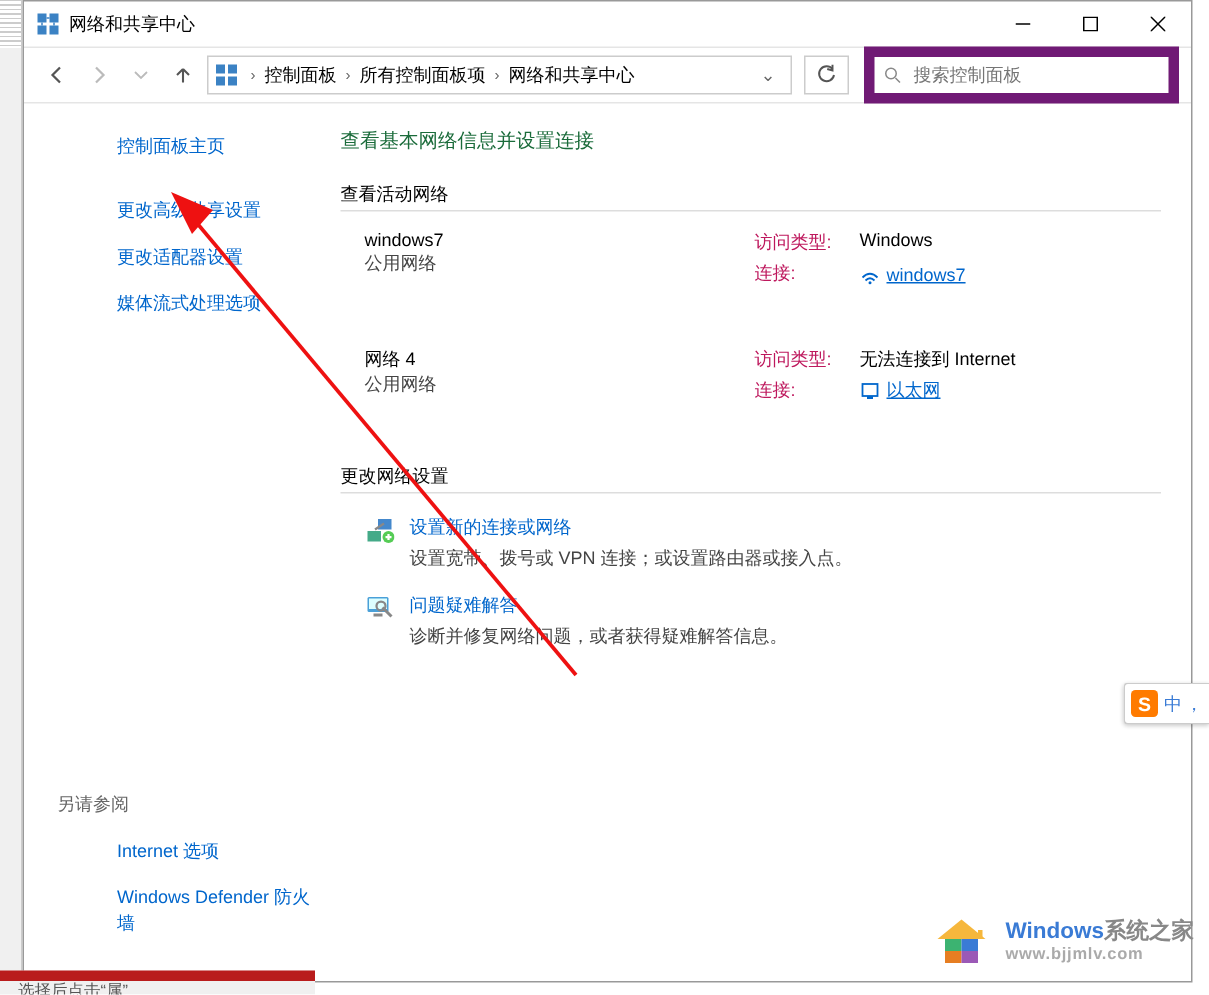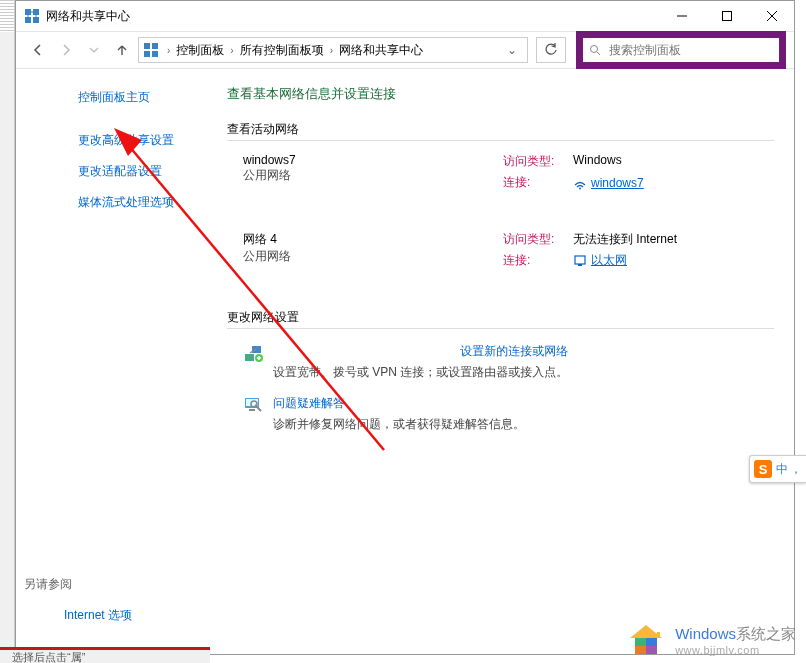--- a/index.html
+++ b/index.html
@@ -24,21 +24,21 @@
   .bc-drop{margin-left:auto;padding:0 6px;color:#666;}
   .refresh{width:28px;height:24px;border:1px solid #ccc;display:flex;align-items:center;justify-content:center;margin-left:4px;}
   .searchbox{flex:1;display:flex;align-items:center;border:7px solid #701a75;height:24px;padding:0 6px;color:#888;margin-left:6px;}
   .searchbox svg{width:12px;height:12px;margin-right:6px;flex-shrink:0;}
   .searchbox input{border:none;outline:none;font-size:12px;color:#555;width:100%;}
   
   .body{display:flex;height:calc(100% - 30px - 36px);}
   .sidebar{width:195px;padding:20px 0 0 22px;box-sizing:border-box;position:relative;}
   .sidebar-top a, .sidebar-bottom a{display:block;color:#0066cc;text-decoration:none;margin-bottom:14px;font-size:12px;margin-left:40px;}
   .sidebar-top .home{color:#0066cc;margin-bottom:26px;}
-  .sidebar-bottom{position:absolute;bottom:18px;left:8px;}
+  .sidebar-bottom{position:absolute;bottom:18px;left:22px;}
   .sidebar-bottom .heading{color:#666;margin-bottom:14px;}
   .main{flex:1;padding:16px 20px 0 16px;box-sizing:border-box;}
   .page-title{color:#1a6b3a;font-size:13px;margin-bottom:18px;}
   .section-label{font-size:12px;color:#000;border-bottom:1px solid #ddd;padding-bottom:2px;margin-bottom:12px;position:relative;}
   .section-label::after{content:"";}
   .net-block{display:flex;margin:0 0 36px 16px;}
   .net-left{width:260px;}
   .net-name{font-weight:400;}
   .net-sub{color:#444;}
   .net-right{}
@@ -56,26 +56,26 @@
   
   .red-arrow{position:absolute;left:114px;top:128px;width:280px;height:330px;pointer-events:none;}
   
   .left-edge{position:absolute;left:0;top:0;width:14px;height:663px;background:#f0f0f0;border-right:1px solid #ccc;}
   .left-edge .grip{position:absolute;top:0;left:0;width:14px;height:32px;background:repeating-linear-gradient(to bottom,#ccc 0,#ccc 1px,#fff 1px,#fff 3px);}
   
   .ime{position:absolute;right:0;top:455px;width:56px;height:26px;background:#fff;border:1px solid #ccc;border-right:none;border-radius:3px 0 0 3px;display:flex;align-items:center;box-shadow:0 1px 3px rgba(0,0,0,.2);}
   .ime .ime-logo{width:18px;height:18px;background:#ff7b00;border-radius:3px;margin:0 4px;display:flex;align-items:center;justify-content:center;color:#fff;font-weight:bold;font-size:13px;}
   .ime .ime-txt{color:#3a7bd5;font-size:12px;}
   
-  .watermark{position:absolute;right:10px;bottom:6px;display:flex;align-items:center;gap:10px;}
+  .watermark{position:absolute;right:10px;bottom:18px;display:flex;align-items:flex-start;gap:10px;font-weight:bold;}
   .logo-house{width:38px;height:34px;}
   .wm-text .l1{font-size:15px;color:#3a7bd5;}
   .wm-text .l1 .grey{color:#888;}
   .wm-text .l2{font-size:11px;color:#aaa;letter-spacing:.5px;}
-  .bottom-strip{position:absolute;left:0;bottom:0;width:210px;height:16px;background:#f0f0f0;border-top:3px solid #b91c1c;font-size:11px;color:#555;padding-left:12px;box-sizing:border-box;line-height:15px;}
+  .bottom-strip{position:absolute;left:0;bottom:0;width:210px;height:16px;background:#f0f0f0;border-top:7px solid #b91c1c;font-size:11px;color:#555;padding-left:12px;box-sizing:border-box;line-height:15px;}
 </style>
 </head>
 <body>
 
 <div class="left-edge">
   <div class="grip"></div>
 </div>
 
 <div class="window">
 
@@ -170,20 +170,21 @@
     <div class="sidebar">
       <div class="sidebar-top">
         <a href="#" class="home">控制面板主页</a>
         <a href="#">更改高级共享设置</a>
         <a href="#">更改适配器设置</a>
         <a href="#">媒体流式处理选项</a>
       </div>
       <div class="sidebar-bottom">
         <div class="heading">另请参阅</div>
         <a href="#">Internet 选项</a>
+        <a href="#">Windows Defender 防火墙</a>
       </div>
     </div>
 
     <div class="main">
       <div class="page-title">查看基本网络信息并设置连接</div>
 
       <div class="section-label">查看活动网络</div>
 
       <div class="net-block">
         <div class="net-left">
@@ -242,21 +243,21 @@
         <span class="item-icon">
           <svg viewBox="0 0 20 20">
               <rect x="2" y="11" width="9" height="7" fill="#4a8"></rect>
               <rect x="9" y="3" width="9" height="7" fill="#48c"></rect>
               <path d="M7 10 L13 6" stroke="#888" stroke-width="1.5"></path>
               <circle cx="16" cy="15" r="4" fill="#5c5"></circle>
               <path d="M16 13 L16 17 M14 15 L18 15" stroke="#fff" stroke-width="1.5"></path>
             </svg>
         </span>
         <div class="item-body">
-          <a href="#" class="item-title" style="display:block;text-decoration:none;text-align:right;">设置新的连接或网络</a>
+          <a href="#" class="item-title" style="display:block;text-decoration:none;">设置新的连接或网络</a>
           <div class="item-desc">设置宽带、拨号或 VPN 连接；或设置路由器或接入点。</div>
         </div>
       </div>
 
       <div class="settings-item">
         <span class="item-icon">
           <svg viewBox="0 0 20 20">
               <rect x="2" y="3" width="14" height="10" rx="1" fill="#4aa0d8"></rect>
               <rect x="3" y="4" width="12" height="7" fill="#dff"></rect>
               <rect x="6" y="14" width="6" height="2" fill="#888"></rect>

